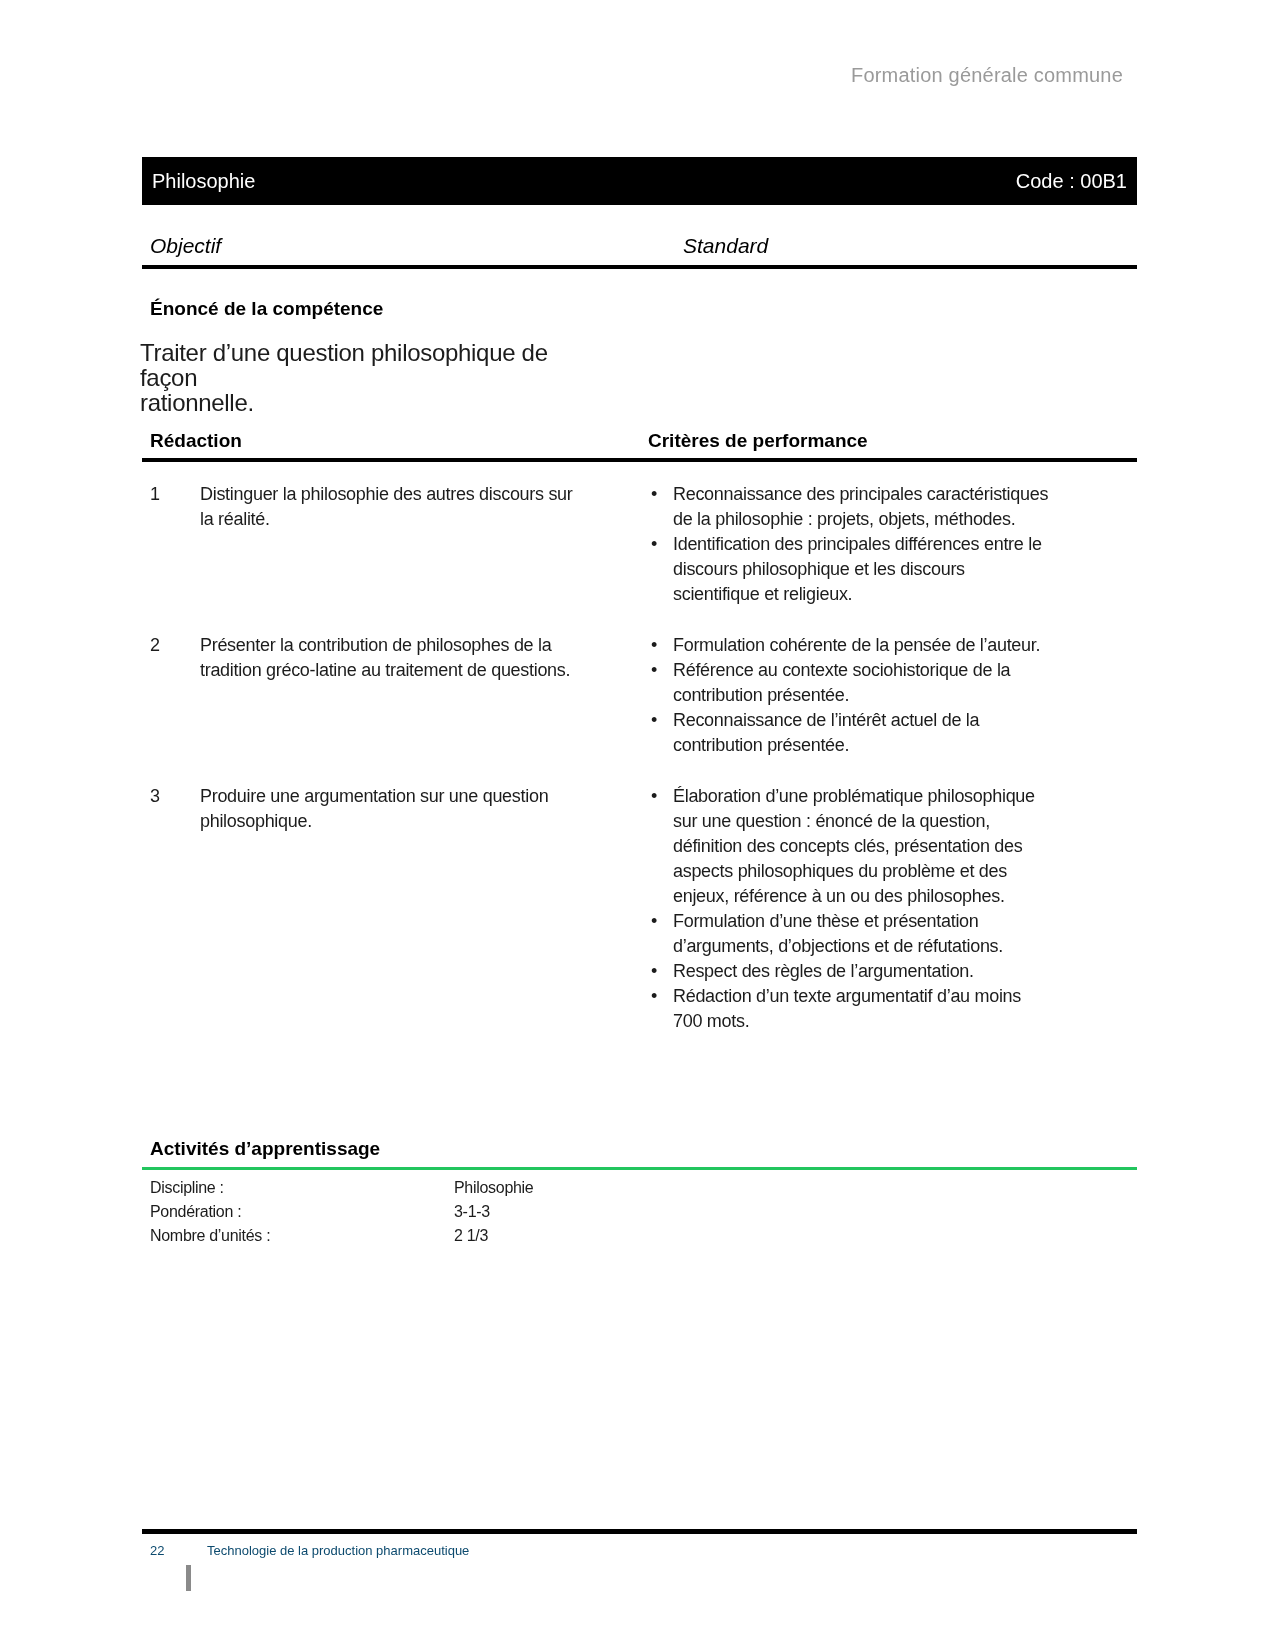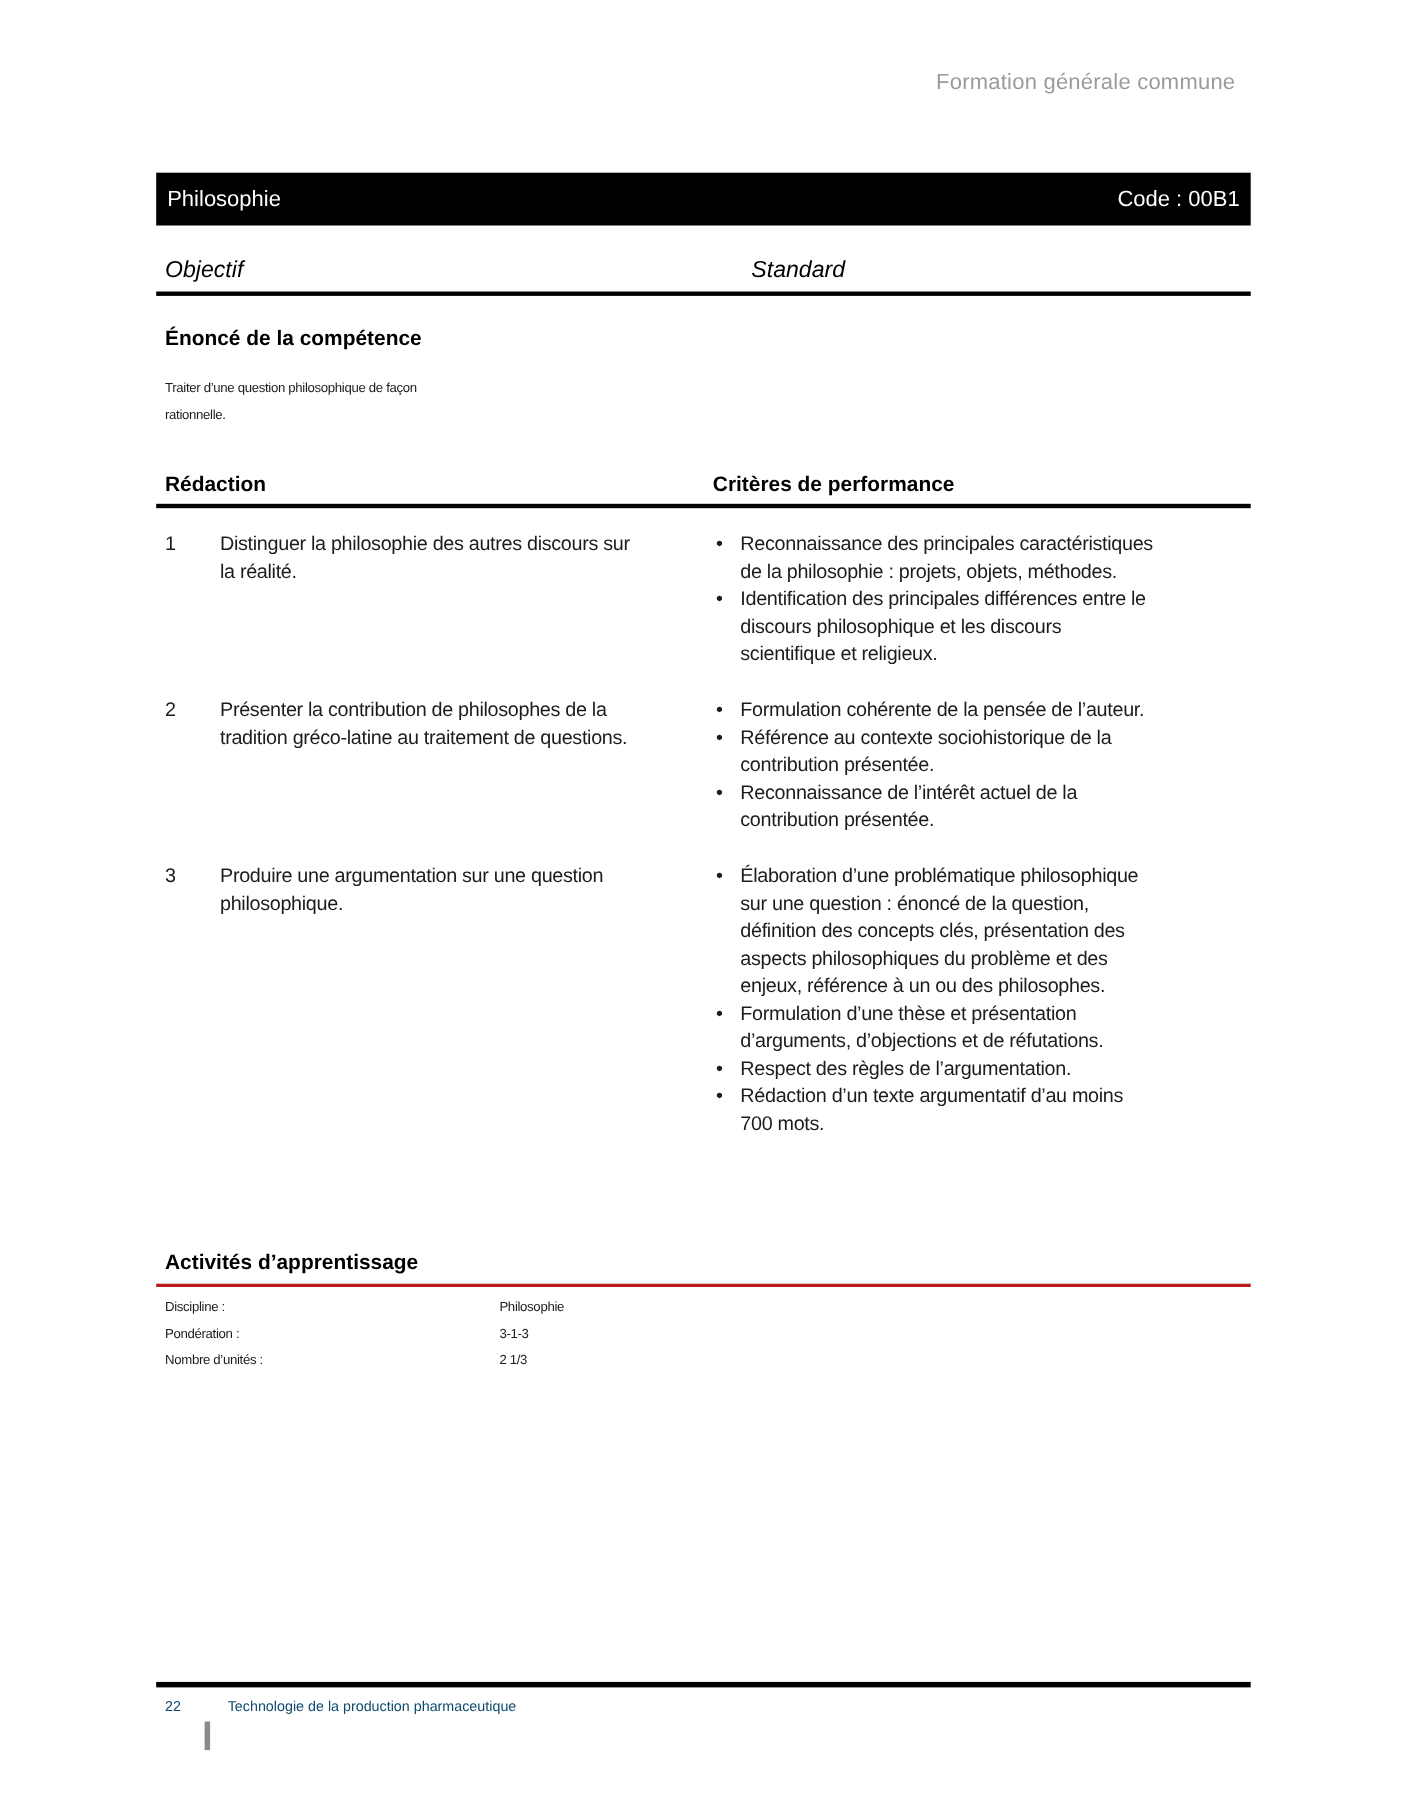--- a/index.html
+++ b/index.html
@@ -57,23 +57,23 @@
   .enonce-heading {
     top: 298px;
     left: 150px;
     font-size: 19px;
     font-weight: bold;
     color: #000;
   }
 
   .statement {
     top: 340px;
-    left: 150px;
+    left: 140px;
     width: 460px;
-    font-size: 12px;
+    font-size: 24px;
     line-height: 25px;
     white-space: pre-line;
     letter-spacing: -0.3px;
   }
 
   
   .table-headers {
     top: 430px;
     left: 142px;
     width: 995px;
@@ -122,32 +122,32 @@
     position: absolute;
     left: 3px;
     top: 0;
   }
 
   
   .activities-header {
     top: 1138px;
     left: 142px;
     width: 995px;
-    border-bottom: 3px solid #b91c1c;
+    border-bottom: 3px solid #22c55e;
     padding-bottom: 7px;
     font-size: 19px;
     font-weight: bold;
     color: #000;
   }
   .activities-header span { margin-left: 8px; }
 
   .activities-table {
     top: 1176px;
     left: 150px;
-    font-size: 12px;
+    font-size: 16px;
     line-height: 24px;
     letter-spacing: -0.3px;
   }
   .activity-row { display: flex; }
   .activity-label { width: 304px; flex: none; }
   .activity-value { flex: none; }
 
   
   .footer-line {
     top: 1529px;

